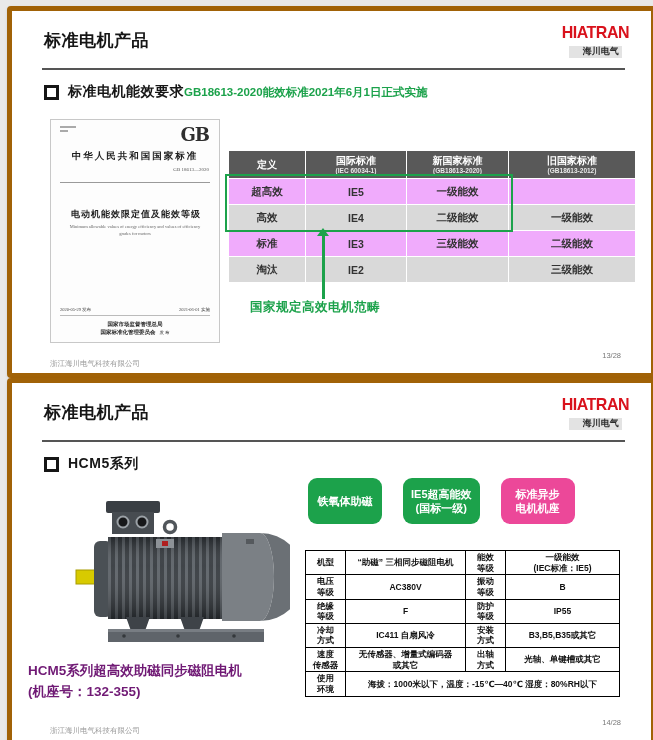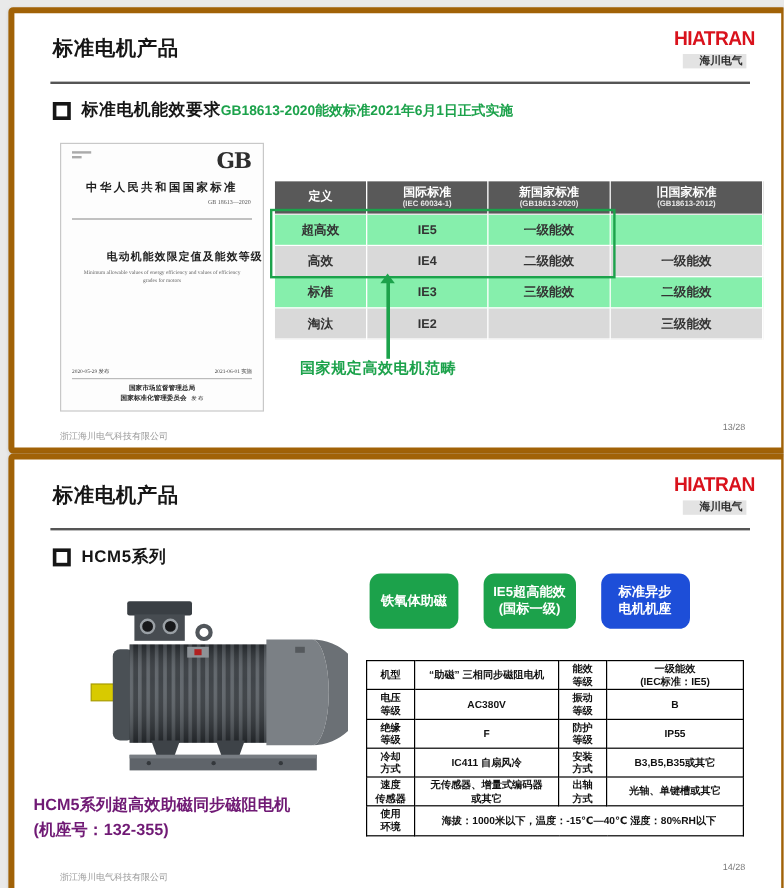--- a/index.html
+++ b/index.html
@@ -60,21 +60,21 @@
     position:absolute;right:10px;top:4px;font-size:18px;font-weight:bold;
     color:#2e2e2e;letter-spacing:-1px;font-family:"DejaVu Serif",serif;
   }
   .cert-heading{
     position:absolute;left:0;right:0;top:30px;text-align:center;
     font-size:9.5px;font-weight:bold;color:#1e1e1e;letter-spacing:2px;white-space:nowrap;
   }
   .cert-stdno{position:absolute;right:10px;top:46px;font-size:5px;color:#555;text-align:right;line-height:1.5;}
   .cert-rule{position:absolute;left:9px;right:9px;top:62px;height:1px;background:#9a9a9a;}
   .cert-title{
-    position:absolute;left:2px;right:0;top:88px;text-align:right;
+    position:absolute;left:2px;right:0;top:88px;text-align:center;
     font-size:9px;font-weight:bold;color:#1e1e1e;letter-spacing:1px;
   }
   .cert-en{
     position:absolute;left:14px;right:14px;top:104px;text-align:center;
     font-size:4.5px;color:#666;line-height:1.5;
   }
   .cert-dates{
     position:absolute;left:9px;right:9px;top:187px;display:flex;
     justify-content:space-between;font-size:4.5px;color:#444;
   }
@@ -92,21 +92,21 @@
   }
   .etable th{
     background:#595959;color:#fff;height:27px;padding:0;
     font-size:10px;font-weight:bold;line-height:1.15;border:1.5px solid #fff;
   }
   .etable th .sub{font-size:6.5px;font-weight:bold;color:#e8e8e8;}
   .etable td{
     height:25px;text-align:center;font-size:10.5px;font-weight:600;color:#333;
     border:1.5px solid #fff;padding:0;
   }
-  .etable tr.r-light td{background:#86efac;}
+  .etable tr.r-light td{background:#f0abfc;}
   .etable tr.r-dark td{background:#d9d9d9;}
 
   .hl-box{position:absolute;left:213px;top:163px;width:284px;height:54px;border:2.5px solid; pointer-events:none;}
   .arrow-line{position:absolute;left:310px;top:224px;width:2.5px;height:64px;}
   .arrow-head{
     position:absolute;left:305px;top:217px;width:0;height:0;
     border-left:6px solid transparent;border-right:6px solid transparent;
     border-bottom:8px solid;
   }
   .annotation{position:absolute;left:238px;top:288px;font-size:12.5px;font-weight:bold;letter-spacing:.5px;}
@@ -294,21 +294,21 @@
   </div>
   <div class="motor-caption">
     <span>HCM5系列超高效助磁同步磁阻电机</span><br>
     <span>(机座号：132-355)</span>
   </div>
 
   <div class="badges">
     <div class="badge accent-bg" style="background: rgb(28, 162, 75);">铁氧体助磁</div>
     <div class="badge accent-bg" style="background: rgb(28, 162, 75);">IE5超高能效
 (国标一级)</div>
-    <div class="badge accent-bg" style="background: #1d4ed8;">标准异步
+    <div class="badge accent-bg" style="background: #ec4899;">标准异步
 电机机座</div>
   </div>
 
   <table class="spec-table">
     <colgroup>
         <col style="width:40px">
         <col style="width:120px">
         <col style="width:40px">
         <col style="width:114px">
       </colgroup>

